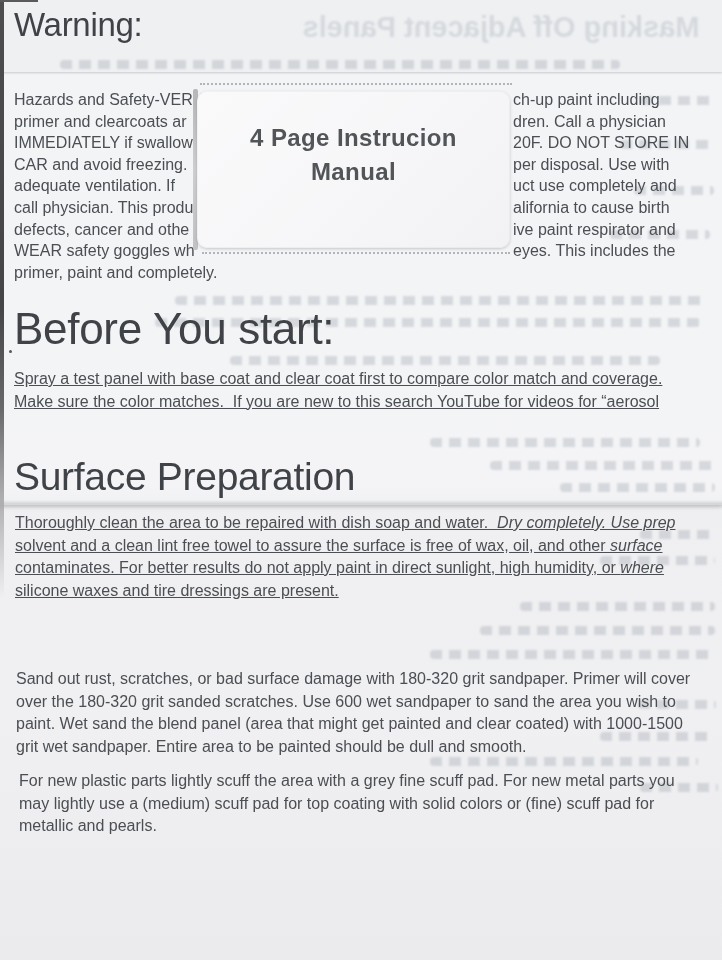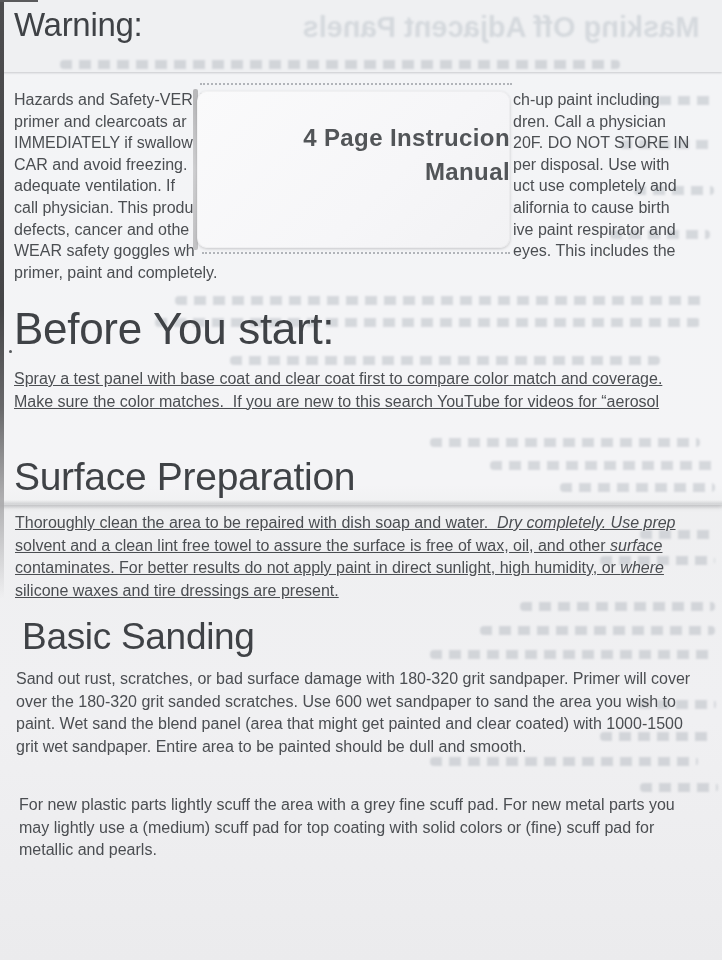--- a/index.html
+++ b/index.html
@@ -35,37 +35,37 @@
   .warning-left{left:14px;top:89px;width:700px;}
   .warning-left .tline{height:21.6px;line-height:21.6px;}
   .warning-right{left:513px;top:89px;width:210px;}
   .warning-right .tline{height:21.6px;line-height:21.6px;}
   .before-para{left:14px;top:368px;width:700px;text-decoration:underline;}
   .before-para .tline{height:22.5px;line-height:22.5px;}
   .surface-para{left:15px;top:512px;width:700px;}
   .surface-para .tline{height:22.5px;line-height:22.5px;text-decoration:underline;}
   .sanding-para1{left:16px;top:668px;width:700px;}
   .sanding-para1 .tline{height:22.5px;line-height:22.5px;}
-  .sanding-para2{left:19px;top:770px;width:700px;margin-top:24px;}
+  .sanding-para2{left:19px;top:770px;width:700px;}
   .sanding-para2 .tline{height:22.5px;line-height:22.5px;}
   .it{font-style:italic;}
 
   .stray-dot{position:absolute;left:9px;top:350px;width:3px;height:3px;border-radius:50%;background:#56595c;}
 
   
   .crease-mid{position:absolute;left:0;top:500px;width:722px;height:9px;
     background:linear-gradient(180deg,rgba(140,143,146,0) 0%,rgba(140,143,146,.30) 45%,rgba(140,143,146,.12) 65%,rgba(140,143,146,0) 100%);}
 
   
   .sticker-edge{position:absolute;left:193px;top:89px;width:5px;height:161px;border-radius:2px;
     background:linear-gradient(180deg,#b7b7b9 0%,#cfcfd1 50%,#c2c2c4 100%);}
   .sticker{position:absolute;left:197px;top:91px;width:313px;height:157px;border-radius:10px;
     background:linear-gradient(135deg,#fafafb 0%,#f6f6f8 60%,#f2f2f4 100%);
     box-shadow:0 1px 3px rgba(40,40,44,.22), inset 0 0 0 1px rgba(0,0,0,.03);
-    display:flex;flex-direction:column;align-items:flex-end;padding-top:33px;box-sizing:border-box;}
+    display:flex;flex-direction:column;align-items:center;padding-top:33px;box-sizing:border-box;}
   .sticker-line{font-weight:700;font-size:24px;line-height:28px;color:#525558;letter-spacing:.4px;white-space:pre;}
   .sticker-line2{margin-top:6px;}
   .perf{position:absolute;border-top:2px dotted rgba(122,128,134,.55);height:0;}
   .perf-top{left:200px;top:83px;width:312px;}
   .perf-bottom{left:202px;top:252px;width:308px;}
 
   
   .ghost-heading{position:absolute;left:292px;top:11px;width:418px;height:38px;
     font-size:29px;font-weight:700;text-align:center;color:#c3c9cf;opacity:.6;
     transform:scaleX(-1);filter:blur(1.2px);white-space:pre;}
@@ -147,21 +147,20 @@
     </div>
 
   <div class="h h-surface">Surface Preparation</div>
   <div class="para surface-para">
       <div class="tline"><span>Thoroughly clean the area to be repaired with dish soap and water.  </span><span class="it">Dry completely. Use prep</span></div>
       <div class="tline"><span>solvent and a clean lint free towel to assure the surface is free of wax, oil, and other </span><span class="it">surface</span></div>
       <div class="tline"><span>contaminates. For better results do not apply paint in direct sunlight, high humidity, or </span><span class="it">where</span></div>
       <div class="tline"><span>silicone waxes and tire dressings are present.</span></div>
     </div>
 
-  <div class="h h-basic">Basic Sanding</div>
   <div class="para sanding-para1">
       <div class="tline">Sand out rust, scratches, or bad surface damage with 180-320 grit sandpaper. Primer will cover</div>
       <div class="tline">over the 180-320 grit sanded scratches. Use 600 wet sandpaper to sand the area you wish to</div>
       <div class="tline">paint. Wet sand the blend panel (area that might get painted and clear coated) with 1000-1500</div>
       <div class="tline">grit wet sandpaper. Entire area to be painted should be dull and smooth.</div>
     </div>
   <div class="para sanding-para2">
       <div class="tline">For new plastic parts lightly scuff the area with a grey fine scuff pad. For new metal parts you</div>
       <div class="tline">may lightly use a (medium) scuff pad for top coating with solid colors or (fine) scuff pad for</div>
       <div class="tline">metallic and pearls.</div>

